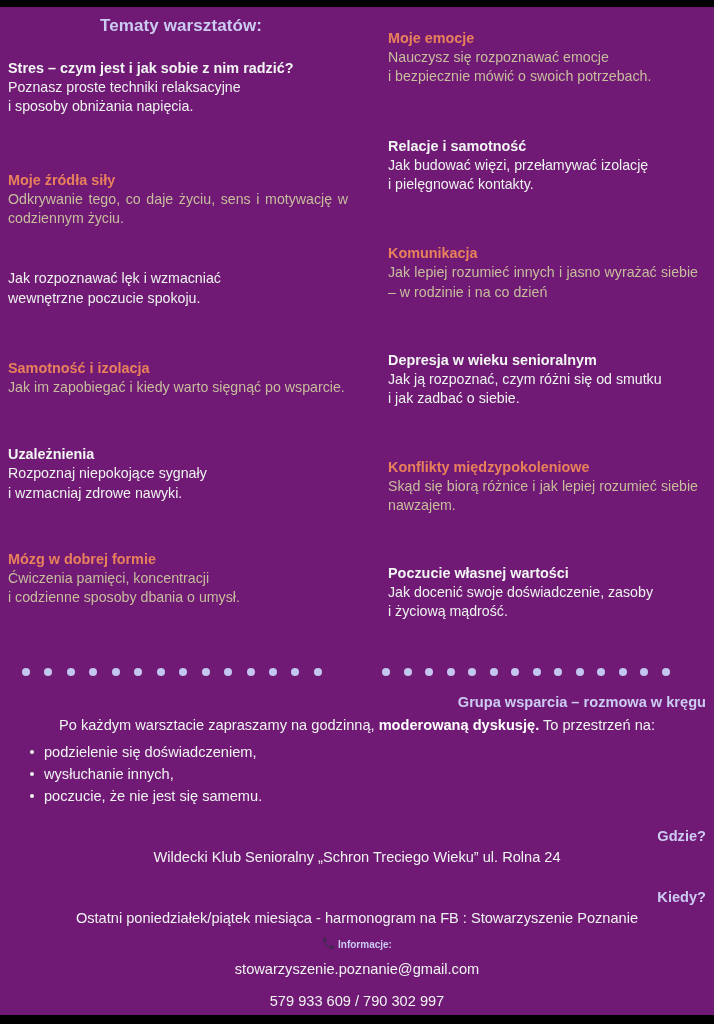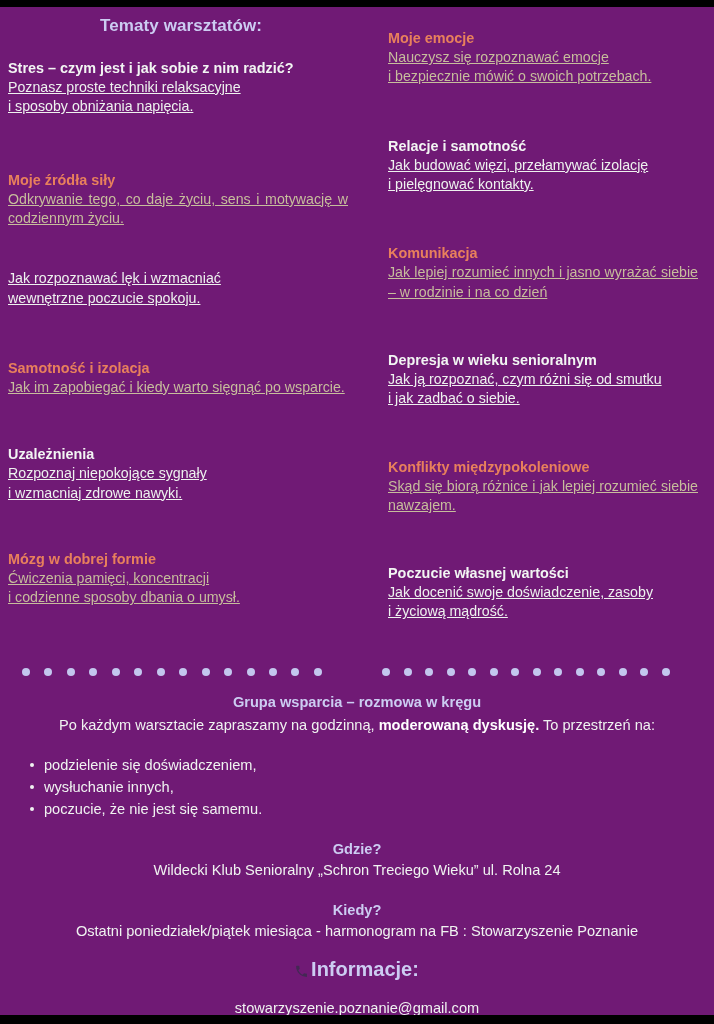--- a/index.html
+++ b/index.html
@@ -61,21 +61,20 @@
     font-size: 14.4px;
     font-weight: bold;
     line-height: 1.25;
     margin: 0 0 1px 0;
   }
   .topic-body {
     font-size: 14.2px;
     line-height: 1.36;
     margin: 0;
     white-space: pre-line;
-    text-decoration: underline;
   }
   
   .v-white .topic-title { color: #f2f5f3; }
   .v-white .topic-body  { color: #eef2ef; }
   
   .v-orange .topic-title { color: #e8805c; }
   .v-orange .topic-body  { color: #c7bd9c; text-align: justify; }
 
   
   .dots {
@@ -96,36 +95,36 @@
   
   .bottom {
     position: absolute;
     left: 0;
     top: 694px;
     width: 714px;
     box-sizing: border-box;
     padding: 0 8px;
   }
   .section-head {
-    text-align: center;
+    text-align: right;
     color: #ccccf2;
     font-weight: bold;
     font-size: 14.6px;
     margin: 0;
   }
   .lead {
     color: #f0f3f1;
     font-size: 14.6px;
     text-align: center;
     margin: 6px 0 0 0;
     line-height: 1.3;
   }
   .lead b { color: #ffffff; font-weight: bold; }
   .bullets {
-    margin: 19px 0 0 0;
+    margin: 6px 0 0 0;
     padding: 0;
     list-style: none;
     color: #f0f3f1;
     font-size: 14.6px;
     line-height: 1.52;
     padding-left: 22px;
   }
   .bullets li { position: relative; padding-left: 14px; }
   .bullets li::before {
     content: "";
@@ -142,22 +141,22 @@
     margin: 4px 0 0 0;
     line-height: 1.35;
   }
   .gap-lg { margin-top: 21px; }
   .gap-md { margin-top: 17px; }
 
   .info-head {
     text-align: center;
     color: #ccccf2;
     font-weight: bold;
-    font-size: 20px;
-    margin: 16px;
+    font-size: 10px;
+    margin: 8px;
   }
   .phone-icon {
     display: inline-block;
     vertical-align: -2px;
     margin-right: 3px;
     opacity: .45;
   }
 </style>
 </head>
 <body>

